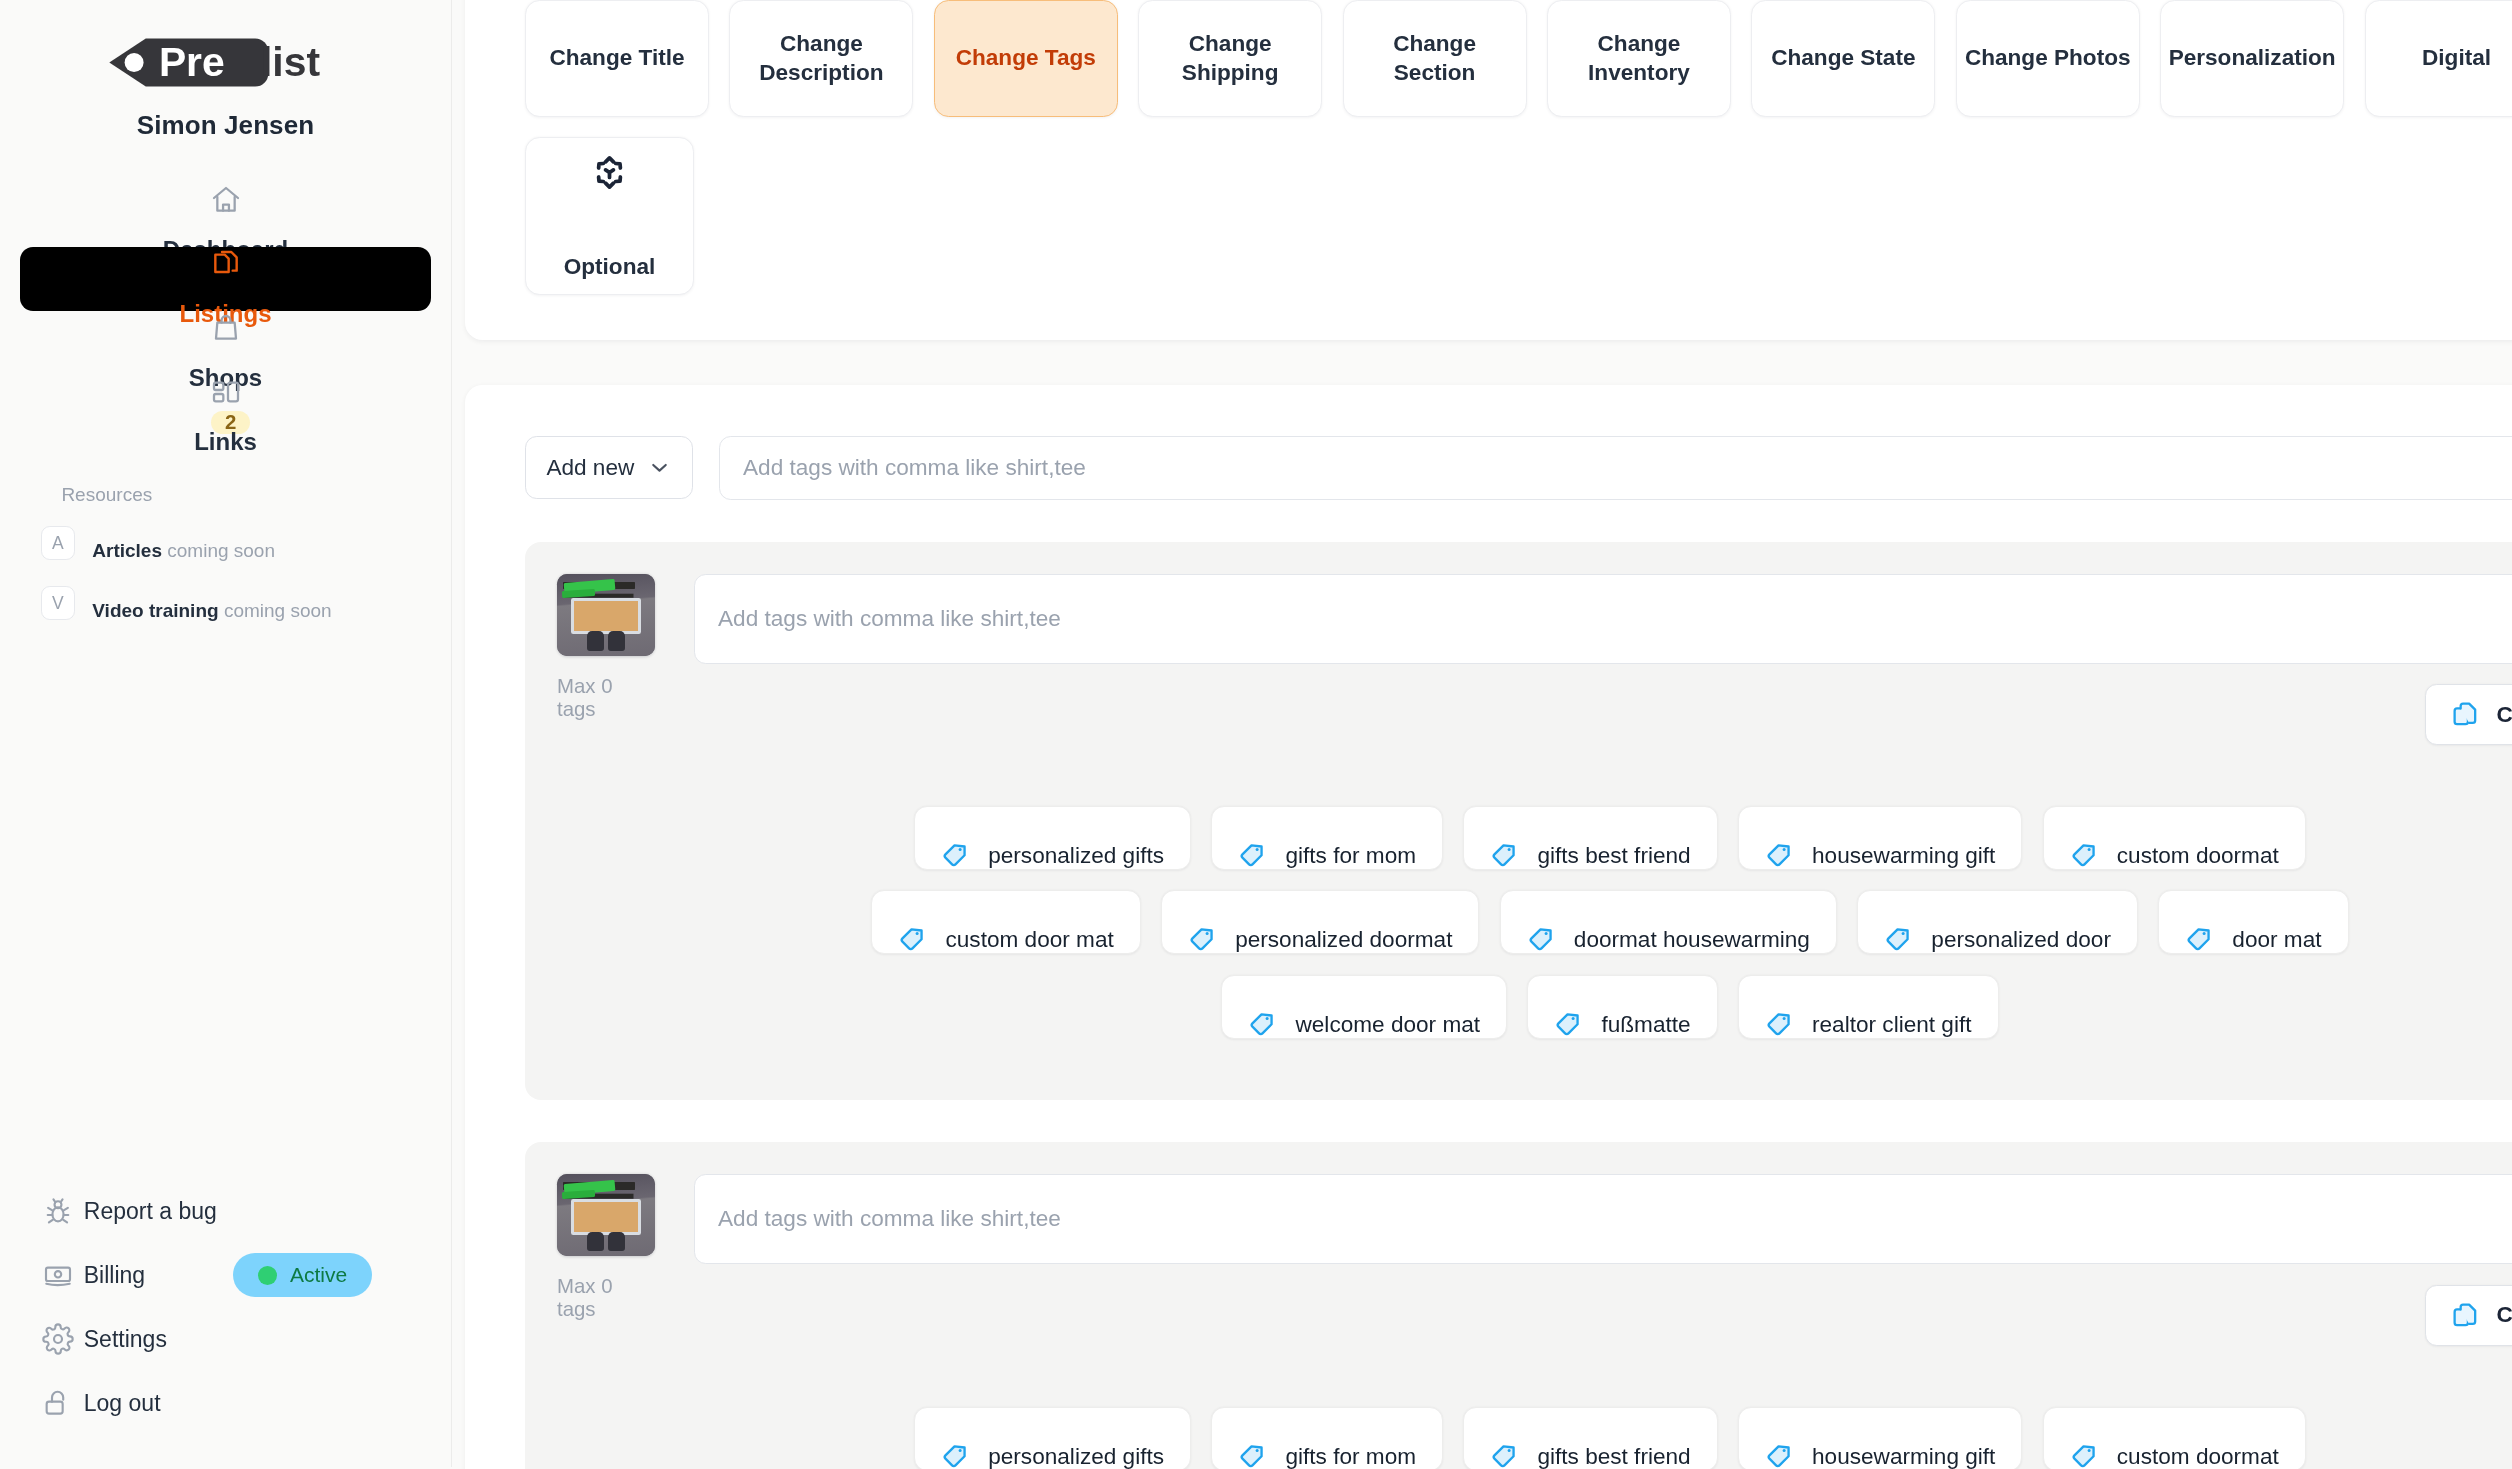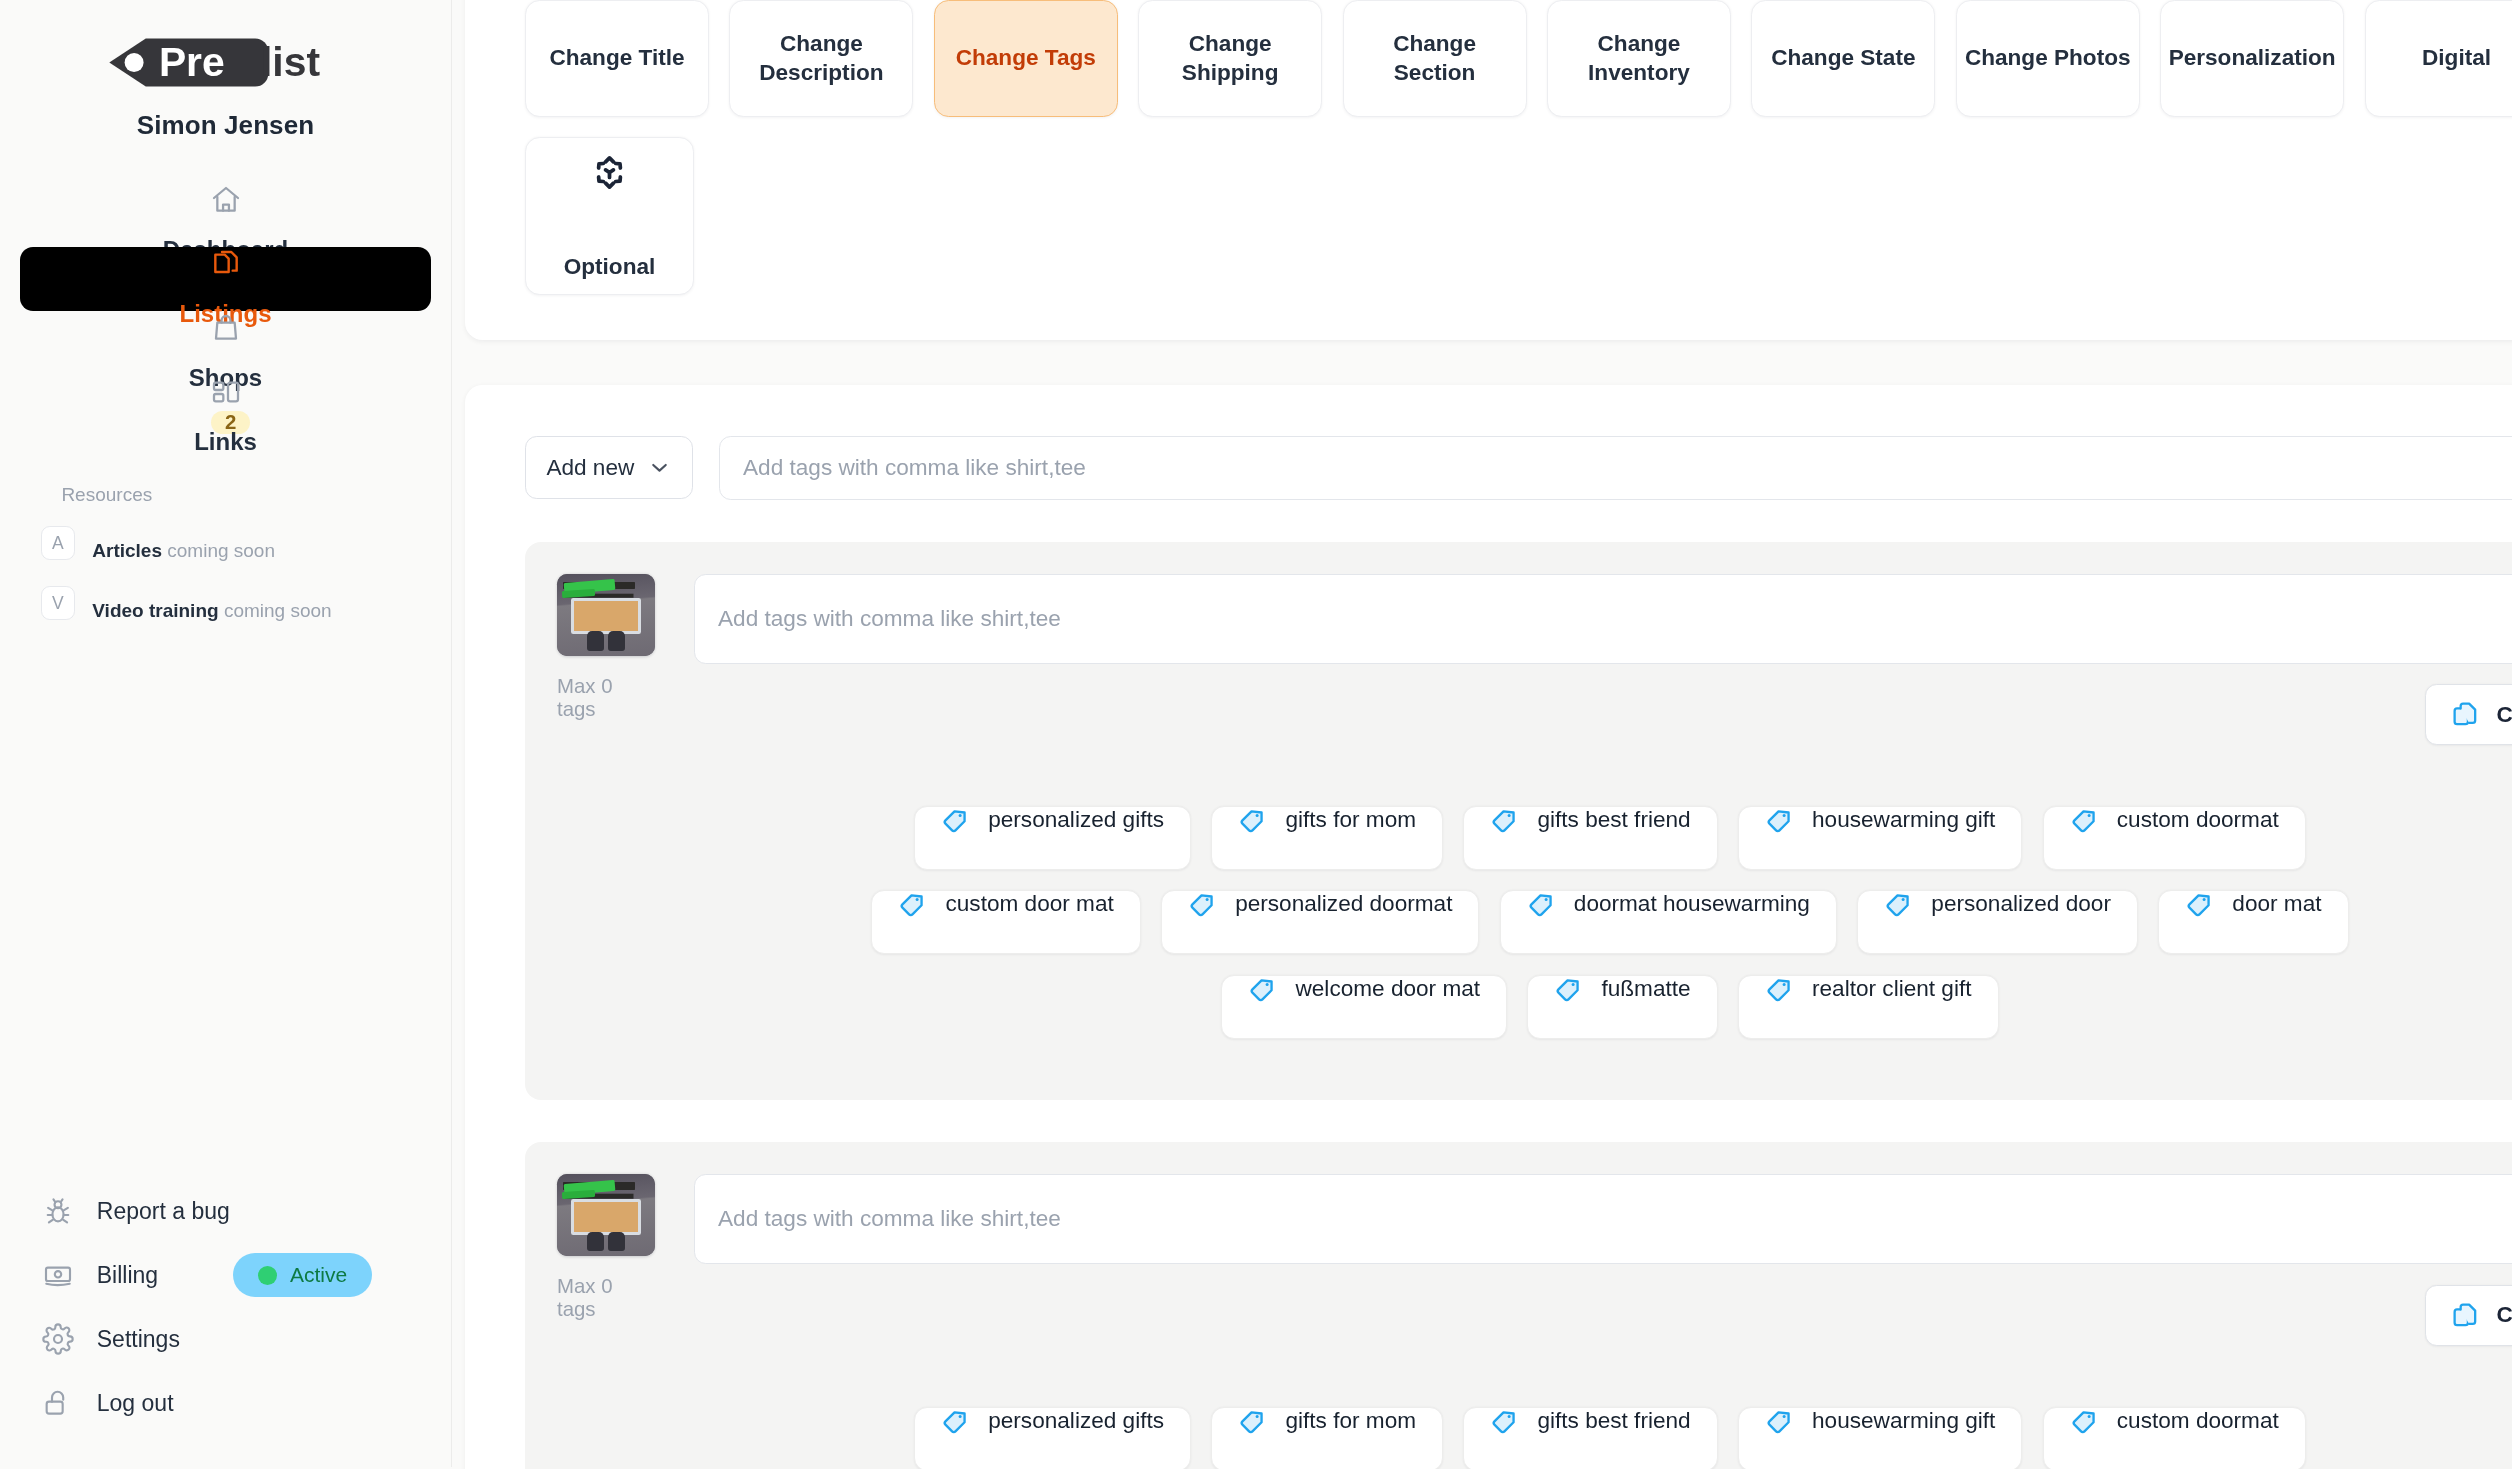--- a/index.html
+++ b/index.html
@@ -54,21 +54,21 @@
   }
   .res-chip {
     width: 34px; height: 34px; border: 1.5px solid #e7e9ed; border-radius: 8.8px;
     background: #fff; display: flex; align-items: center; justify-content: center;
     font-size: 17.5px; color: #9aa2ae; font-weight: 500;
   }
   .res-text { font-size: 19px; color: #9aa2ae; font-weight: 400; margin-top: 16px; }
   .res-text b { color: #242f3e; font-weight: 700; }
   .sidebar-bottom { position: absolute; left: 0; right: 0; bottom: 32px; padding: 0 20.4px; }
   .bot-item {
-    display: flex; align-items: center; gap: 22px;
+    display: flex; align-items: center; gap: 9px;
     height: 64px; padding: 0 20.4px; border-radius: 13px;
     color: #242f3e; font-size: 23px; font-weight: 500; cursor: pointer;
   }
   .pill-active {
     margin-left: auto; margin-right: 38px;
     background: #7dd3fc; color: #0d7a43; border-radius: 729px;
     height: 44px; display: flex; align-items: center; gap: 13px;
     padding: 0 25px; font-size: 21px; font-weight: 500;
   }
   .dot-green { width: 19px; height: 19px; border-radius: 50%; background: #2fcf73; display: block; }
@@ -170,21 +170,21 @@
     display: flex; align-items: center; gap: 16px; padding: 0 25px;
     font-size: 22.6px; font-weight: 600; color: #1b2436; cursor: pointer;
     box-shadow: 0 0.7px 2.2px rgba(16,24,40,.05);
   }
   .copy-btn svg { width: 29px; height: 29px; display: block; }
 
   .tag-rows { margin-top: 61px; }
   .tag-row { display: flex; flex-wrap: wrap; justify-content: center; gap: 20.4px; margin-bottom: 20.4px; }
   .chip {
     height: 64px; background: #fff; border: 1.5px solid #ededec; border-radius: 13px;
-    display: flex; align-items: flex-start; gap: 19px; padding: 0 26px;
+    display: flex; align-items: flex-end; gap: 19px; padding: 0 26px;
     font-size: 22.6px; color: #18222f; cursor: pointer;
     box-shadow: 0 0.7px 2.2px rgba(16,24,40,.06);
   }
   .chip svg { width: 28px; height: 28px; display: block; flex: 0 0 28px; }
 </style>
 </head>
 <body>
 
 <div class="app">
 

